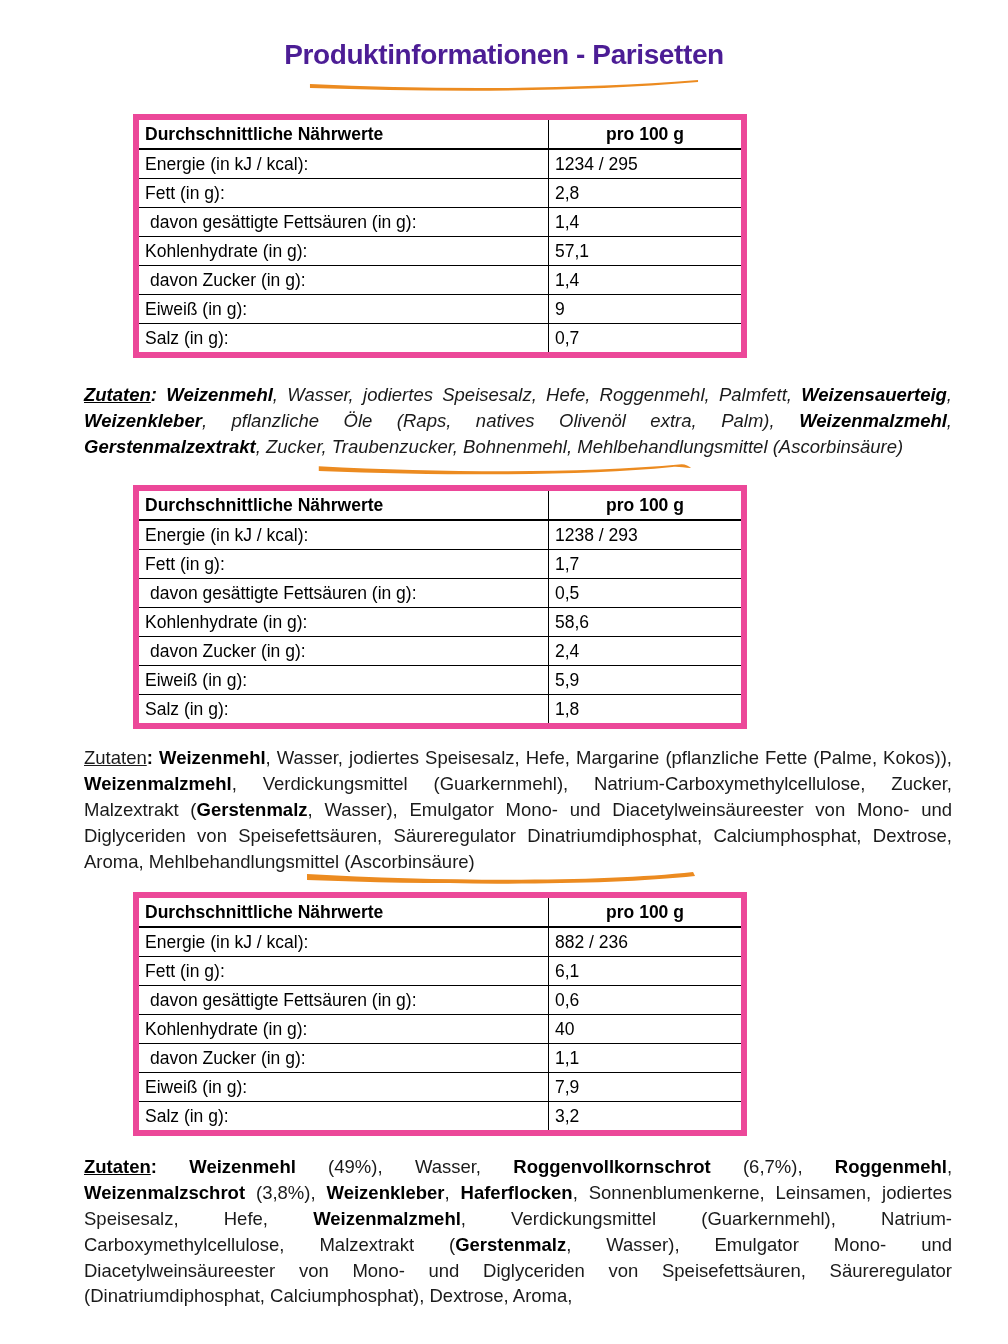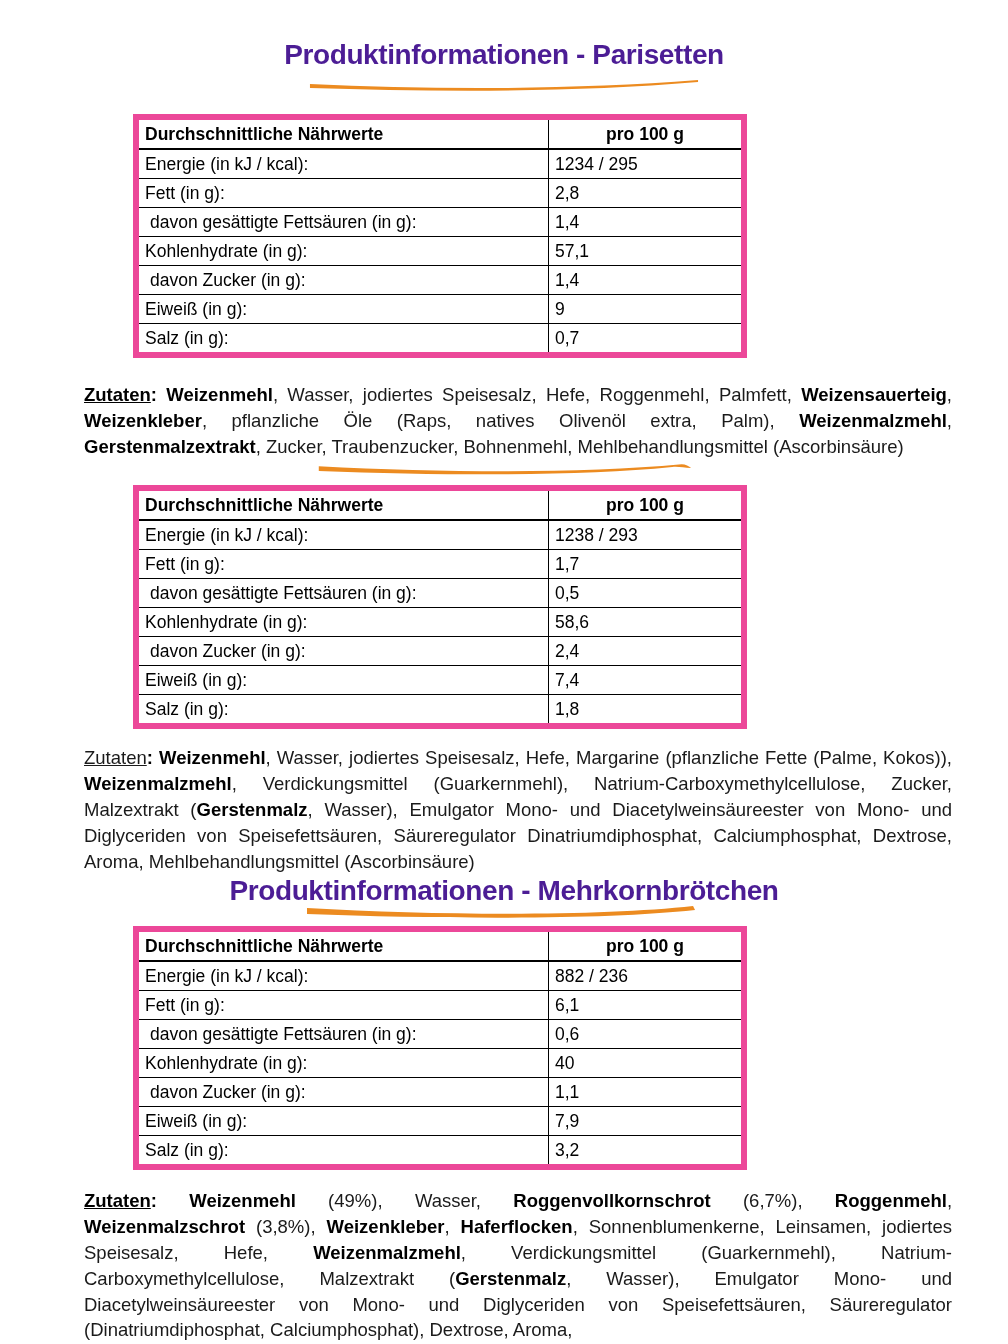--- a/index.html
+++ b/index.html
@@ -42,21 +42,21 @@
     font-size: 18.5px; line-height: 25.8px;
     text-align: justify; color: #1a1a1a;
   }
   p.ingredients .b { font-weight: 700; color: #000; }
   p.ingredients .u { text-decoration: underline; }
 
   
   .s1 .title   { margin-top: 38px; }
   .s1 .swoosh  { margin-top: 6px; }
   .s1 .nutrition { margin-top: 20px; }
-  .s1 .ingredients { margin-top: 24px; }
+  .s1 .ingredients { margin-top: 24px; font-style: italic; }
 
   .s2 .title   { margin-top: 26px; }
   .s2 .swoosh  { margin-top: 2px; }
   .s2 .nutrition { margin-top: 8px; }
   .s2 .ingredients { margin-top: 16px; }
 
   .s3 .title   { margin-top: 0px; }
   .s3 .swoosh  { margin-top: -6px; }
   .s3 .nutrition { margin-top: 6px; }
   .s3 .ingredients { margin-top: 18px; }
@@ -143,33 +143,32 @@
           <tr>
             <td class="label">Kohlenhydrate (in g):</td>
             <td class="value">58,6</td>
           </tr>
           <tr>
             <td class="label indent">davon Zucker (in g):</td>
             <td class="value">2,4</td>
           </tr>
           <tr>
             <td class="label">Eiweiß (in g):</td>
-            <td class="value">7,4</td>
+            <td class="value">5,9</td>
           </tr>
           <tr>
             <td class="label">Salz (in g):</td>
             <td class="value">1,8</td>
           </tr>
         </tbody>
       </table>
     <p class="ingredients"><span class="u">Zutaten</span><span class="b">:</span><span> </span><span class="b">Weizenmehl</span><span>, Wasser, jodiertes Speisesalz, Hefe, Margarine (pflanzliche Fette (Palme, Kokos)), </span><span class="b">Weizenmalzmehl</span><span>, Verdickungsmittel (Guarkernmehl), Natrium-Carboxymethylcellulose, Zucker, Malzextrakt (</span><span class="b">Gerstenmalz</span><span>, Wasser), Emulgator Mono- und Diacetylweinsäureester von Mono- und Diglyceriden von Speisefettsäuren, Säureregulator Dinatriumdiphosphat, Calciumphosphat, Dextrose, Aroma, Mehlbehandlungsmittel (Ascorbinsäure)</span></p>
   </section>
 
   <section class="s3">
-    <h1 class="title">Produktinformationen - Mehrkornbrötchen</h1>
     <div class="swoosh">
       <svg width="398" height="18" viewBox="0 0 400 18" aria-hidden="true">
         <path fill="currentColor" d="M2 6 C 140 14, 300 14, 390 4 L 392 8 C 300 18, 140 17, 2 12 Z"></path>
       </svg>
     </div>
     <table class="nutrition">
         <thead>
           <tr>
             <th class="h-label">Durchschnittliche Nährwerte</th>
             <th class="h-value">pro 100 g</th>

